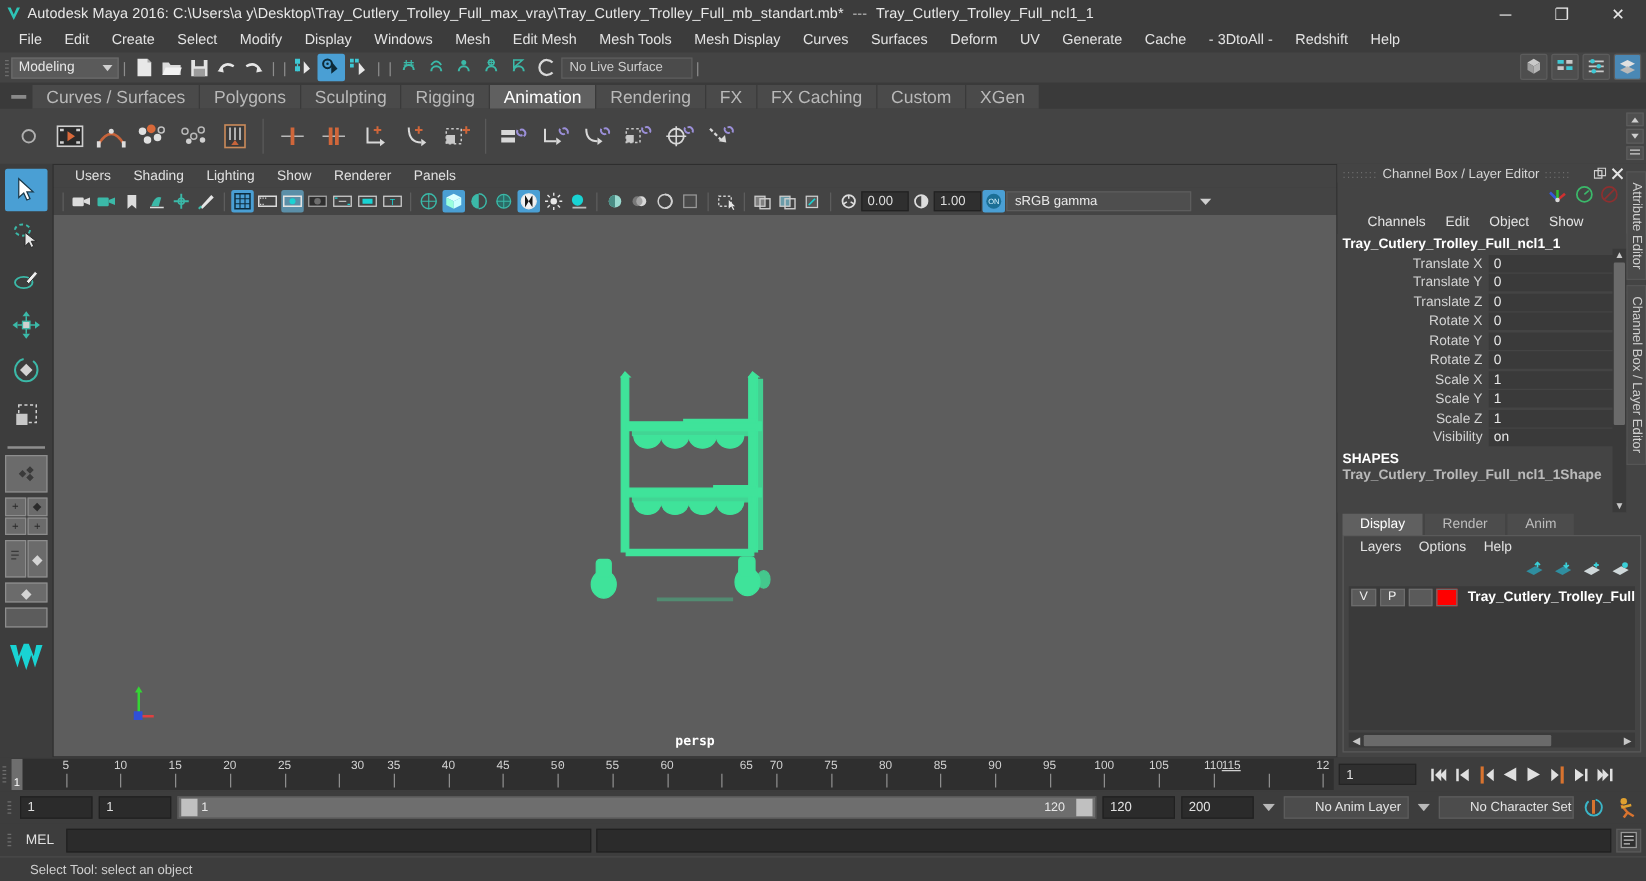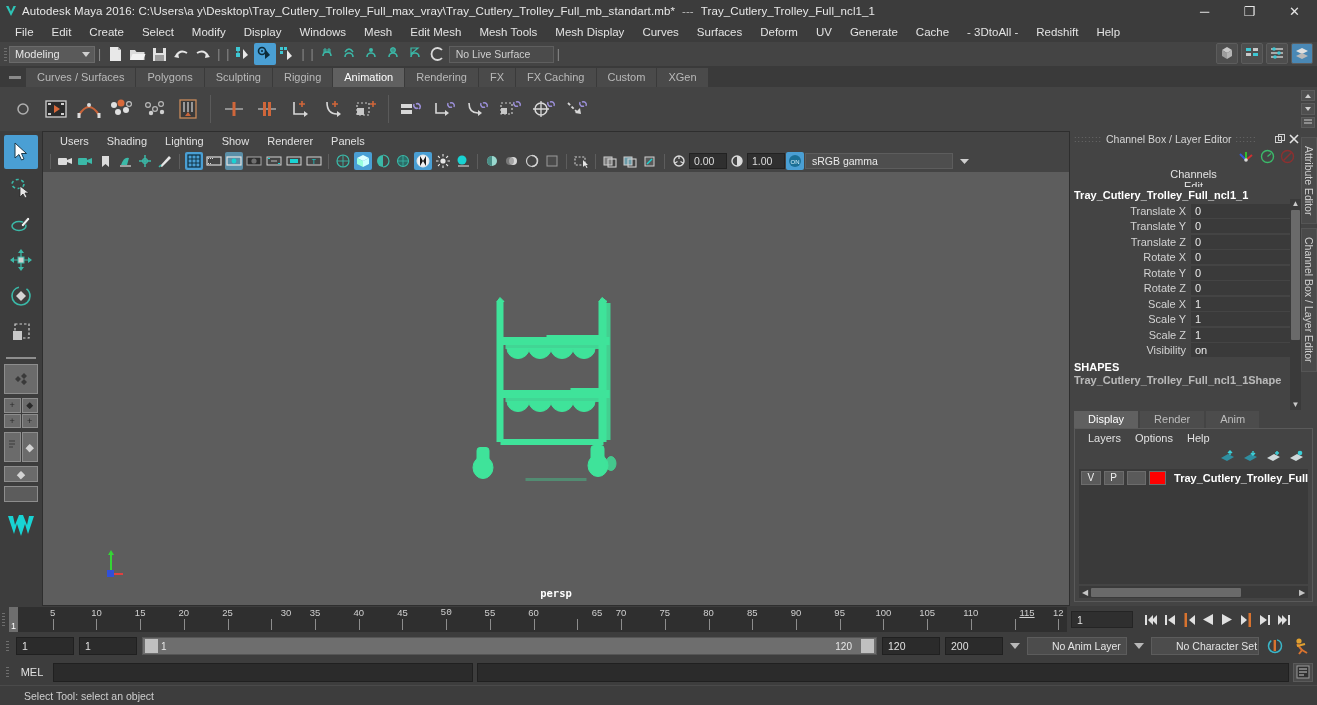--- a/index.html
+++ b/index.html
@@ -37,21 +37,21 @@
   .sbtn.on { background:#4a9fd4; }
   .livefield { width:105px; height:17px; background:#4b4b4b; border:1px solid #5e5e5e; display:flex; align-items:center; padding-left:6px; font-size:10.5px; color:#cfcfcf; }
   .topright { position:absolute; right:4px; top:1px; display:flex; gap:3px; }
   .topright .sbtn { width:22px; height:21px; background:#4e4e4e; border:1px solid #5c5c5c; }
   .topright .sbtn.active { background:#4a88b5; }
 
   
   .shelftabs { height:21px; background:#3a3a3a; display:flex; align-items:flex-end; flex:none; padding-left:4px; }
   .shelf-handle { width:22px; height:19px; display:flex; align-items:center; justify-content:center; }
   .shelf-handle i { width:12px; height:3px; background:#8a8a8a; display:block; }
-  .shelftab { height:19px; line-height:19px; padding:0 11px; font-size:11px; color:#b9b9b9; background:#4a4a4a; margin-right:1px; white-space:nowrap; }
+  .shelftab { height:19px; line-height:19px; padding:0 11px; font-size:14px; color:#b9b9b9; background:#4a4a4a; margin-right:1px; white-space:nowrap; }
   .shelftab.active { background:#606060; color:#ffffff; }
 
   .shelfbar { height:44px; background:#444444; display:flex; align-items:center; flex:none; position:relative; padding-left:6px; }
   .shelf-ico { width:33px; height:34px; display:flex; align-items:center; justify-content:center; border-radius:2px; }
   .shelf-div { width:1px; height:28px; background:#5a5a5a; margin:0 6px; }
   .shelf-scroll { position:absolute; right:2px; top:3px; width:14px; height:38px; display:flex; flex-direction:column; gap:2px; }
   .shelf-scroll div { flex:1; background:#4f4f4f; border:1px solid #5c5c5c; display:flex; align-items:center; justify-content:center; }
 
   
   .main { flex:1; display:flex; min-height:0; background:#3d3d3d; }
@@ -88,21 +88,21 @@
 
   
   .rightpanel { width:247px; background:#444444; display:flex; flex-direction:column; flex:none; }
   .rp-main { flex:1; display:flex; min-height:0; }
   .rp-col { flex:1; display:flex; flex-direction:column; min-width:0; }
   .rp-title { height:15px; display:flex; align-items:center; background:#444; font-size:10.5px; color:#d6d6d6; }
   .dots { letter-spacing:1px; color:#6f6f6f; font-size:9px; padding:0 4px; }
   .rp-title-text { flex:0 0 auto; }
   .rp-tbtn { width:14px; height:14px; display:flex; align-items:center; justify-content:center; color:#d0d0d0; font-size:10px; }
   .cbicons { height:22px; display:flex; align-items:center; justify-content:flex-end; padding-right:6px; gap:5px; }
-  .cb-menubar { height:19px; display:flex; align-items:center; padding-left:16px;flex-direction:column; }
+  .cb-menubar { height:19px; display:flex; align-items:center; padding-left:16px; }
   .cb-menu { padding:0 8px; font-size:11px; color:#e3e3e3; }
   .cb-body { flex:1; background:#444; position:relative; overflow:hidden; min-height:0; }
   .cb-objname { font-size:11px; color:#ffffff; font-weight:bold; padding:2px 0 2px 4px; }
   .cb-row { height:15.5px; display:flex; align-items:center; }
   .cb-label { flex:1; text-align:right; padding-right:5px; font-size:11px; color:#d3d3d3; }
   .cb-val { width:110px; height:14px; background:#3a3a3a; font-size:11px; color:#e9e9e9; padding-left:4px; display:flex; align-items:center; }
   .cb-section { font-size:11px; color:#ffffff; font-weight:bold; padding:3px 0 1px 4px; }
   .cb-shapeline { font-size:11px; color:#e0e0e0; font-weight:bold; padding-left:4px; opacity:.75; }
   .cb-scroll { position:absolute; right:0; top:12px; bottom:0; width:11px; background:#3a3a3a; display:flex; flex-direction:column; align-items:center; }
   .cb-scroll .arw { color:#c9c9c9; font-size:8px; line-height:8px; padding:1px 0; }
@@ -1068,21 +1068,21 @@
           <div class="tl-lab" style="left: 786.942px;">90</div>
           <div class="tl-tick" style="left: 830.661px;"></div>
           <div class="tl-lab" style="left: 830.661px;">95</div>
           <div class="tl-tick" style="left: 874.38px;"></div>
           <div class="tl-lab" style="left: 874.38px;">100</div>
           <div class="tl-tick" style="left: 918.099px;"></div>
           <div class="tl-lab" style="left: 918.099px;">105</div>
           <div class="tl-tick" style="left: 961.818px;"></div>
           <div class="tl-lab" style="left: 961.818px;">110</div>
           <div class="tl-tick" style="left: 1005.54px;"></div>
-          <div class="tl-lab" style="left: 1018px; text-decoration: underline;">115</div>
+          <div class="tl-lab" style="left: 976px; text-decoration: underline;">115</div>
           <div class="tl-tick" style="left: 1049.26px;"></div>
           <div class="tl-lab" style="left: 1049.26px;">12</div>
         </div>
       <div class="playctl">
         <div class="curframe">1</div>
         <div class="pbtn">
             <svg width="14" height="12" viewBox="0 0 14 12">
               <rect x="1" y="1" width="2" height="10" fill="#e0e0e0"></rect>
               <path d="M9 1 v10 l-5-5z" fill="#e0e0e0"></path>
               <path d="M13 1 v10 l-5-5z" fill="#e0e0e0"></path>

